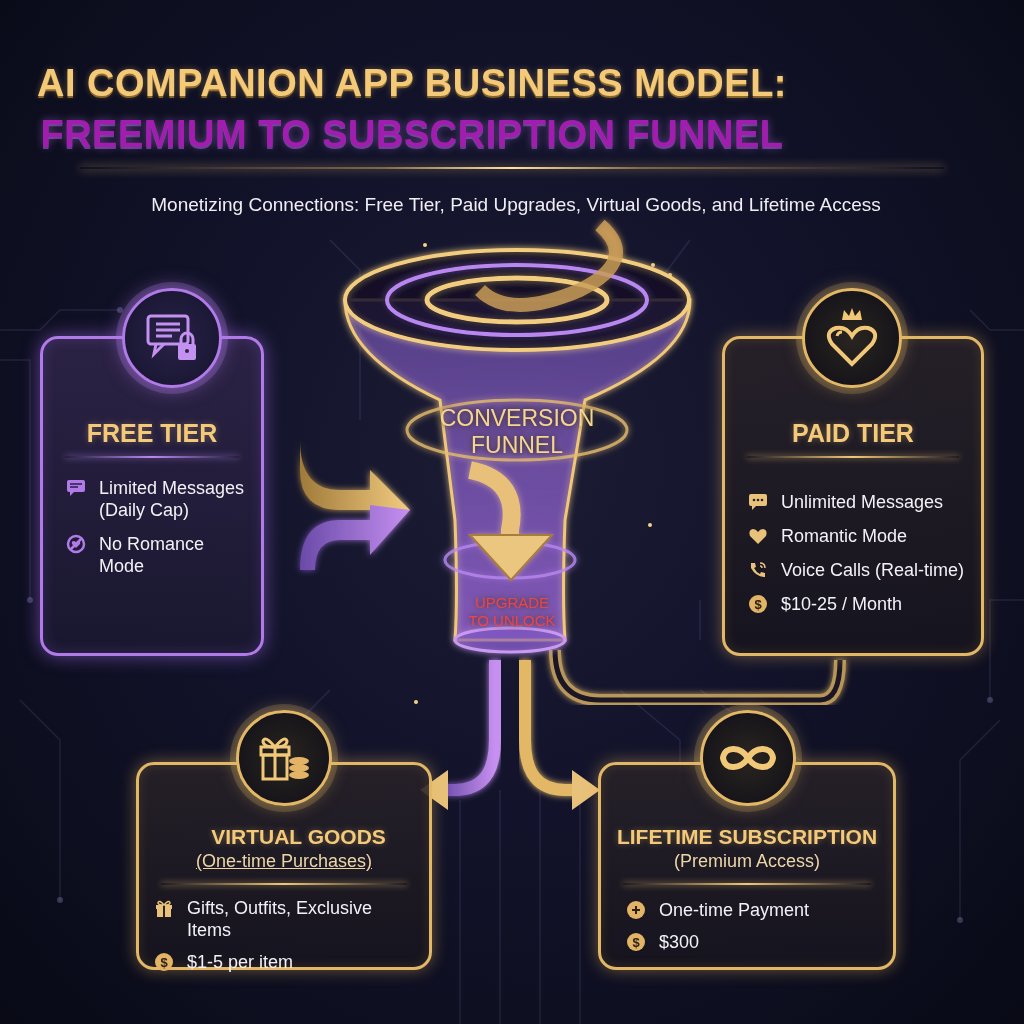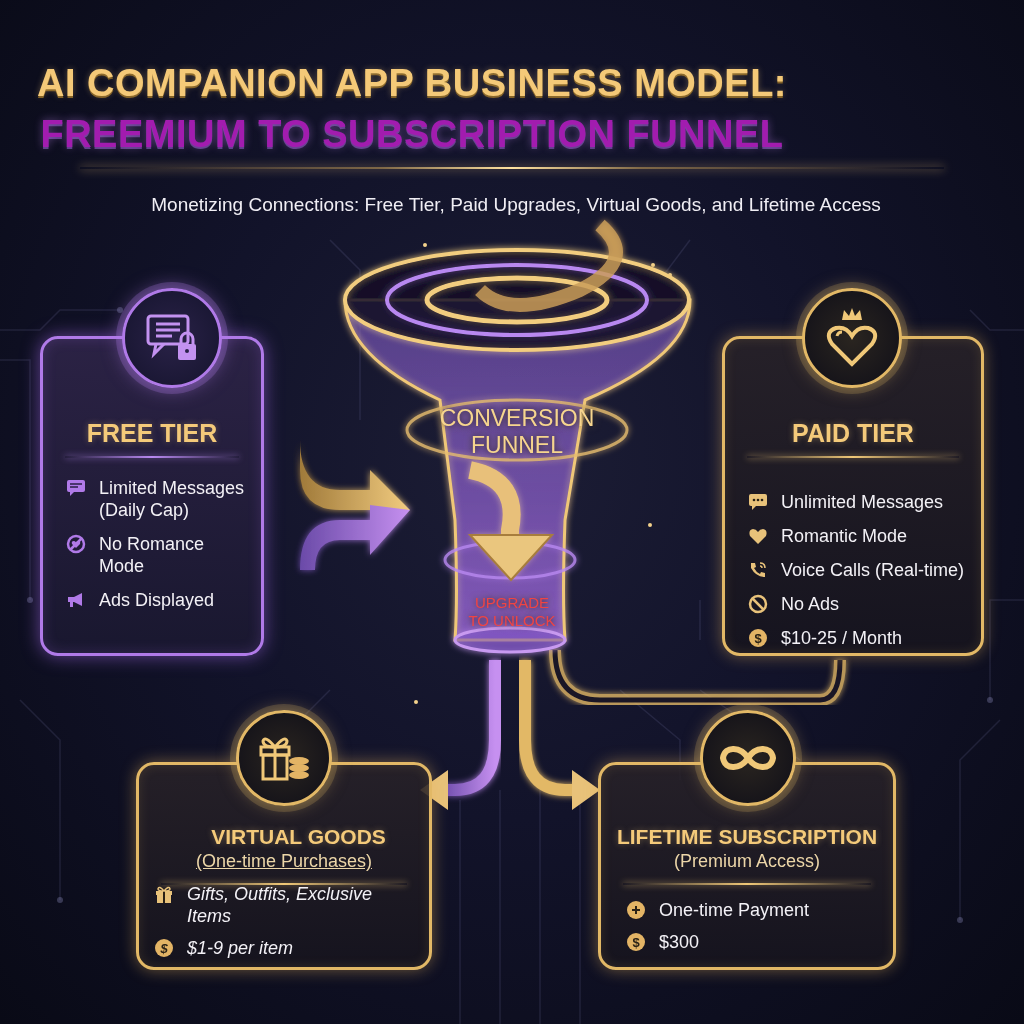--- a/index.html
+++ b/index.html
@@ -203,29 +203,20 @@
     <li class="item">
       <span class="ic">
           <svg width="20" height="20" viewBox="0 0 20 20">
             <circle cx="10" cy="10" r="8" fill="none" stroke="#b07ae8" stroke-width="2.5"></circle>
             <path d="M10 14 L6 10 Q5 7 8 7 Q9.5 7 10 8.5 Q10.5 7 12 7 Q15 7 14 10Z" fill="#b07ae8"></path>
             <path d="M4 16 L16 4" stroke="#b07ae8" stroke-width="2.5"></path>
           </svg>
         </span>
       <span class="txt">No Romance Mode</span>
     </li>
-    <li class="item">
-      <span class="ic">
-          <svg width="20" height="18" viewBox="0 0 20 18">
-            <path d="M2 6 L8 6 L16 2 L16 15 L8 11 L2 11Z" fill="#b07ae8"></path>
-            <rect x="4" y="11" width="3" height="5" fill="#b07ae8"></rect>
-          </svg>
-        </span>
-      <span class="txt">Ads Displayed</span>
-    </li>
   </ul>
 </div>
 <div class="badge purple" style="left:122px; top:288px;">
   <svg width="60" height="56" viewBox="0 0 60 56">
       <rect x="6" y="6" width="40" height="28" rx="3" fill="none" stroke="#c392f0" stroke-width="3"></rect>
       <path d="M14 34 L12 44 L22 34" fill="none" stroke="#c392f0" stroke-width="3"></path>
       <path d="M14 14h24M14 20h24M14 26h16" stroke="#c392f0" stroke-width="3"></path>
       <rect x="36" y="34" width="18" height="16" rx="2" fill="#c392f0"></rect>
       <path d="M39 34 v-5 a6 6 0 0 1 12 0 v5" fill="none" stroke="#c392f0" stroke-width="3"></path>
       <circle cx="45" cy="41" r="2" fill="#2a2248"></circle>
@@ -261,69 +252,60 @@
           <svg width="20" height="20" viewBox="0 0 20 20">
             <path d="M3 3 L7 3 L8 7 L6 8 Q8 12 12 14 L13 12 L17 13 L17 17 Q8 17 3 8Z" fill="#e8c27a"></path>
             <path d="M12 3 Q17 3 17 8M12 6 Q14 6 14 8" stroke="#e8c27a" stroke-width="1.5" fill="none"></path>
           </svg>
         </span>
       <span class="txt">Voice Calls (Real-time)</span>
     </li>
     <li class="item">
       <span class="ic">
           <svg width="20" height="20" viewBox="0 0 20 20">
-            <circle cx="10" cy="10" r="8" fill="none" stroke="#e8c27a" stroke-width="2.5"></circle>
-            <path d="M4 4 L16 16" stroke="#e8c27a" stroke-width="2.5"></path>
-          </svg>
-        </span>
-      <span class="txt">No Ads</span>
-    </li>
-    <li class="item">
-      <span class="ic">
-          <svg width="20" height="20" viewBox="0 0 20 20">
             <circle cx="10" cy="10" r="9" fill="#e3b465"></circle>
             <text x="10" y="14.5" text-anchor="middle" font-size="13" font-weight="bold" fill="#2a2216" font-family="Liberation Sans, sans-serif">$</text>
           </svg>
         </span>
       <span class="txt">$10-25 / Month</span>
     </li>
   </ul>
 </div>
 <div class="badge gold" style="left:802px; top:288px;">
   <svg width="60" height="64" viewBox="0 0 60 64">
       <path d="M20 14 L22 4 L27 10 L30 2 L33 10 L38 4 L40 14Z" fill="#f0c878"></path>
       <path d="M30 58 L10 38 Q2 26 14 22 Q24 20 30 30 Q36 20 46 22 Q58 26 50 38Z" fill="none" stroke="#f0c878" stroke-width="4"></path>
       <path d="M15 30 Q16 26 20 26" stroke="#f0c878" stroke-width="3" fill="none"></path>
     </svg>
 </div>
 
 <div class="card gold" style="left:136px; top:762px; width:296px; height:208px;">
   <div class="card-title" style="top:60px; font-size:21px;padding-left:29px;">VIRTUAL GOODS</div>
   <div class="card-sub" style="top:86px;text-decoration:underline;">(One-time Purchases)</div>
   <div class="card-rule" style="top:118px;"></div>
-  <ul class="items" style="top:118px; left:14px;font-style:italic;">
+  <ul class="items" style="top:132px; left:14px;">
     <li class="item" style="margin-bottom:10px;">
       <span class="ic">
           <svg width="20" height="20" viewBox="0 0 20 20">
             <rect x="2" y="7" width="16" height="4" fill="#e8c27a"></rect>
             <rect x="3" y="11" width="14" height="8" fill="#e8c27a"></rect>
             <path d="M10 7 v12" stroke="#2a2216" stroke-width="2"></path>
             <path d="M10 7 Q5 1 4 5 Q4 7 10 7 Q16 7 16 5 Q15 1 10 7" fill="none" stroke="#e8c27a" stroke-width="1.5"></path>
           </svg>
         </span>
       <span class="txt">Gifts, Outfits, Exclusive Items</span>
     </li>
     <li class="item">
       <span class="ic">
           <svg width="20" height="20" viewBox="0 0 20 20">
             <circle cx="10" cy="10" r="9" fill="#e3b465"></circle>
             <text x="10" y="14.5" text-anchor="middle" font-size="13" font-weight="bold" fill="#2a2216" font-family="Liberation Sans, sans-serif">$</text>
           </svg>
         </span>
-      <span class="txt">$1-9 per item</span>
+      <span class="txt">$1-5 per item</span>
     </li>
   </ul>
 </div>
 <div class="badge gold" style="left:236px; top:710px; width:96px; height:96px;">
   <svg width="58" height="54" viewBox="0 0 58 54">
       <rect x="6" y="16" width="28" height="8" fill="none" stroke="#f0c878" stroke-width="3"></rect>
       <rect x="8" y="24" width="24" height="24" fill="none" stroke="#f0c878" stroke-width="3"></rect>
       <path d="M20 16 v32" stroke="#f0c878" stroke-width="3"></path>
       <path d="M20 16 Q10 4 8 10 Q8 16 20 16 Q32 16 32 10 Q30 4 20 16" fill="none" stroke="#f0c878" stroke-width="3"></path>
       <ellipse cx="44" cy="30" rx="10" ry="4" fill="#e3b465"></ellipse>

